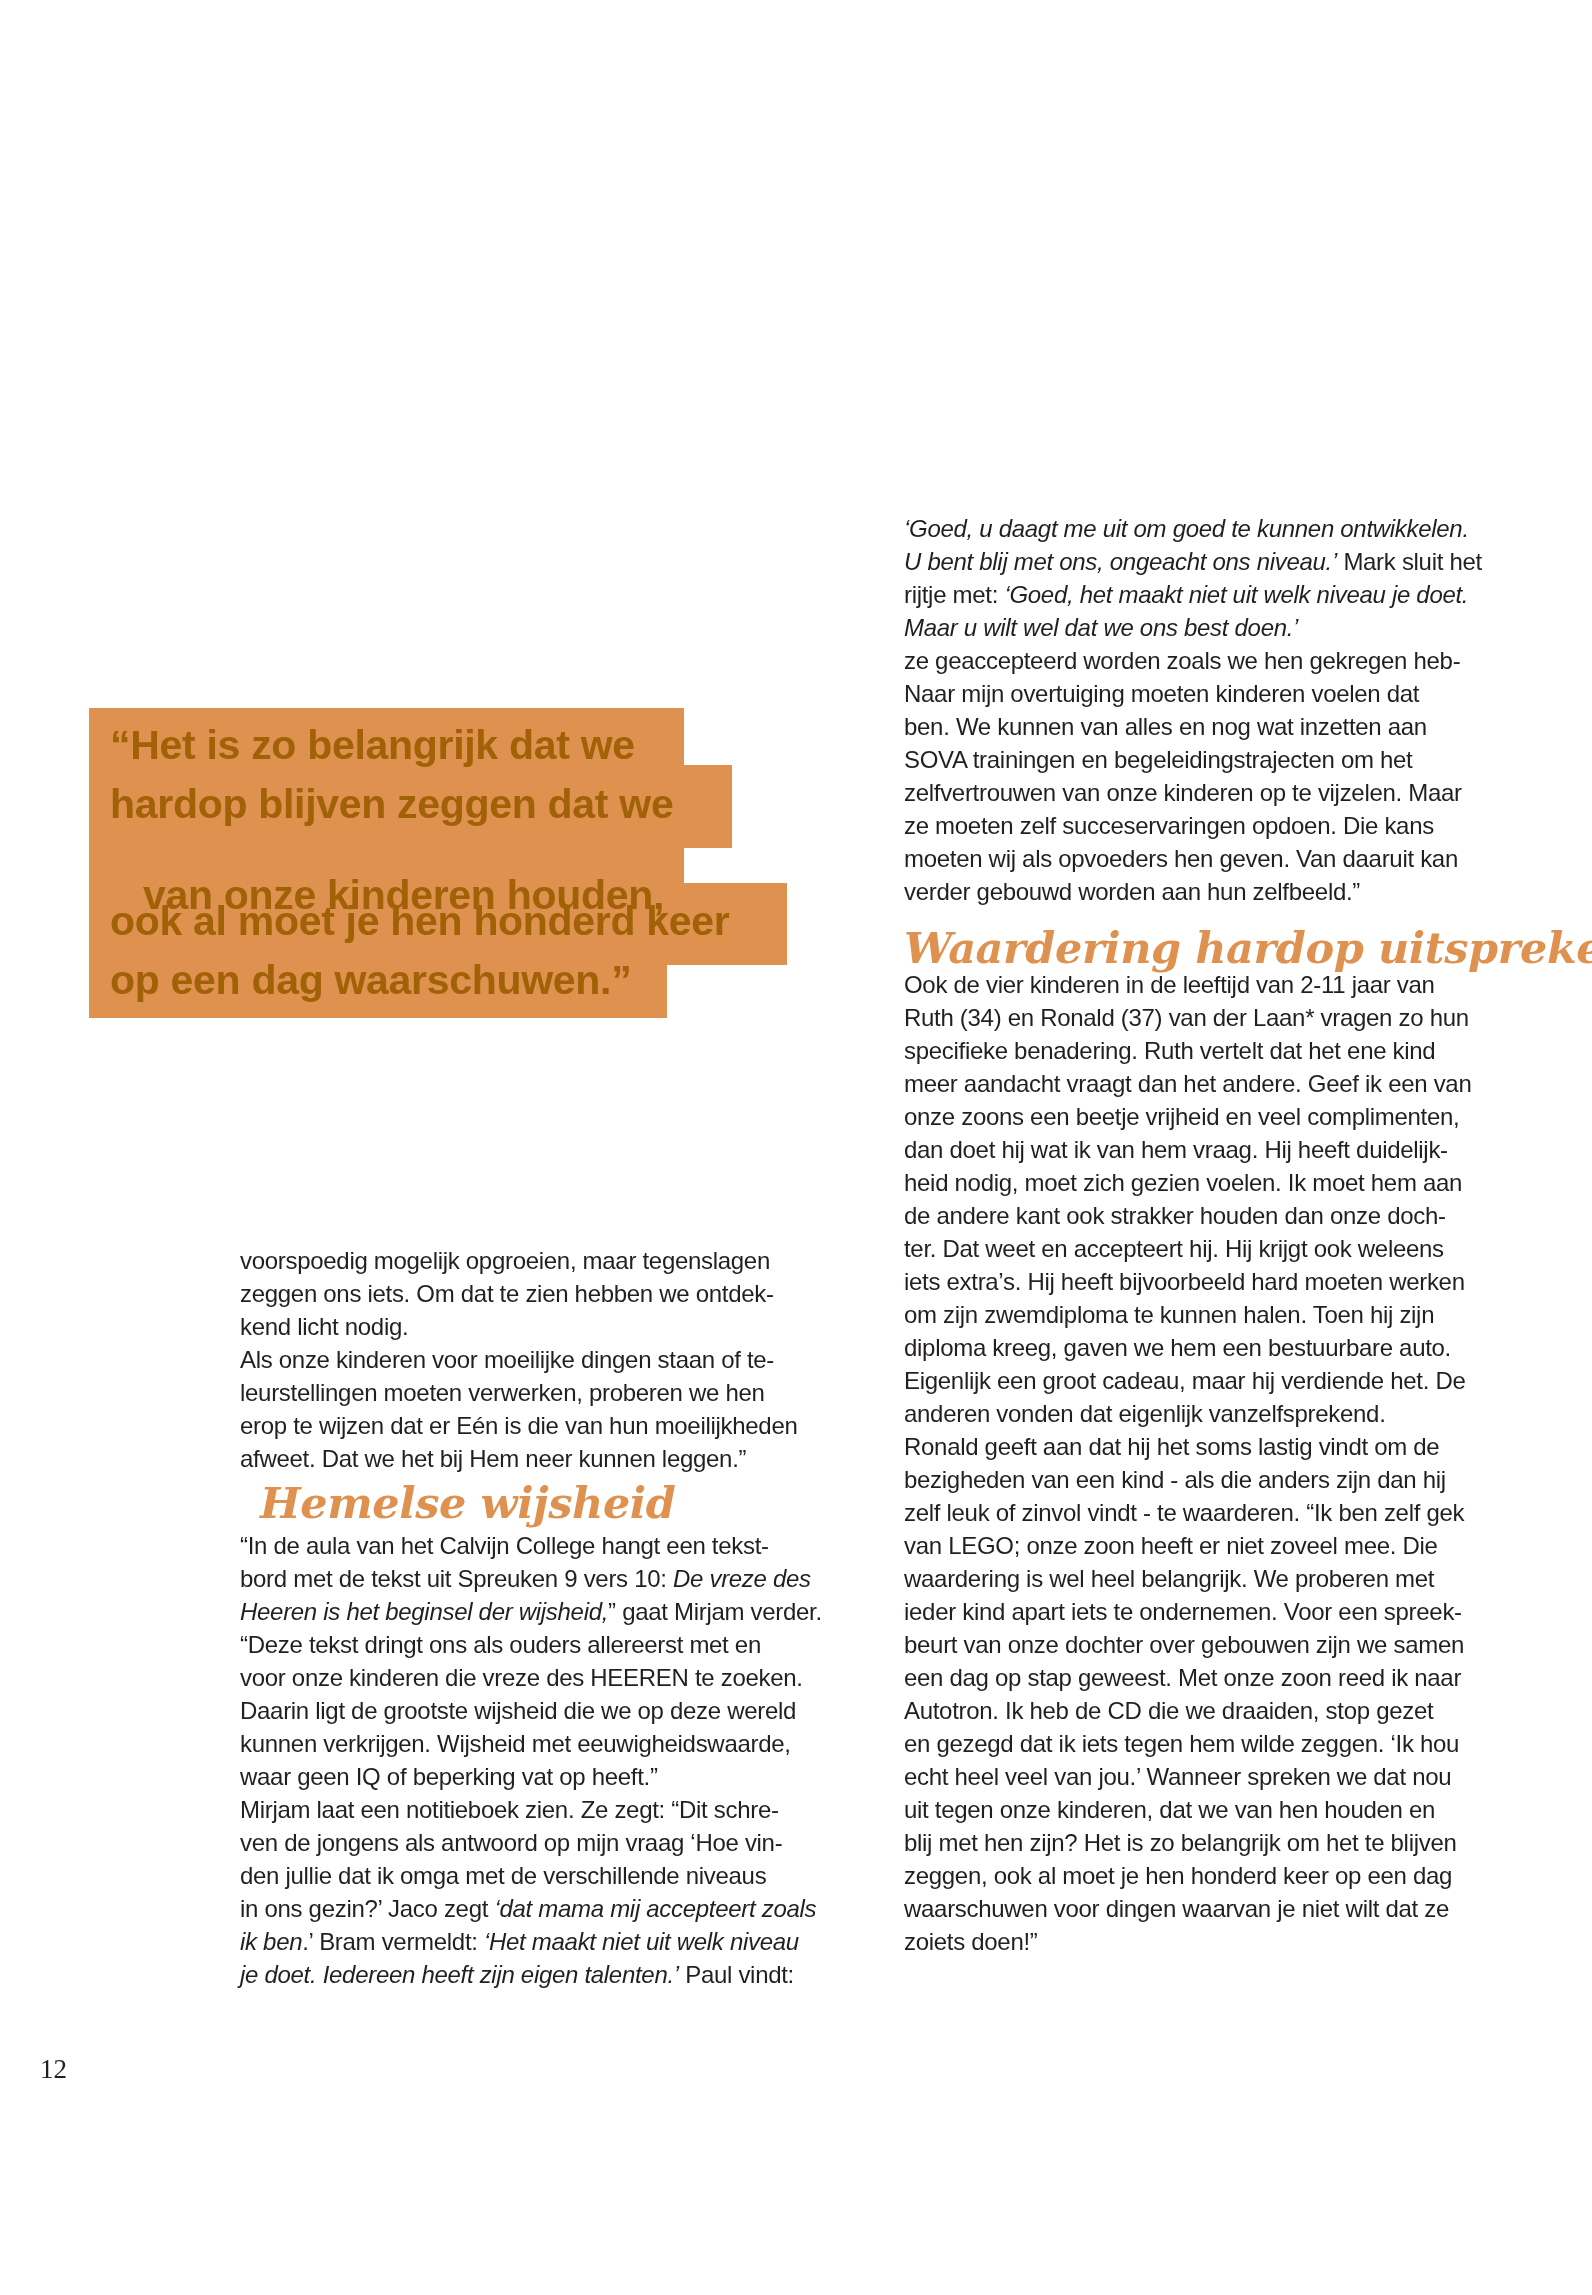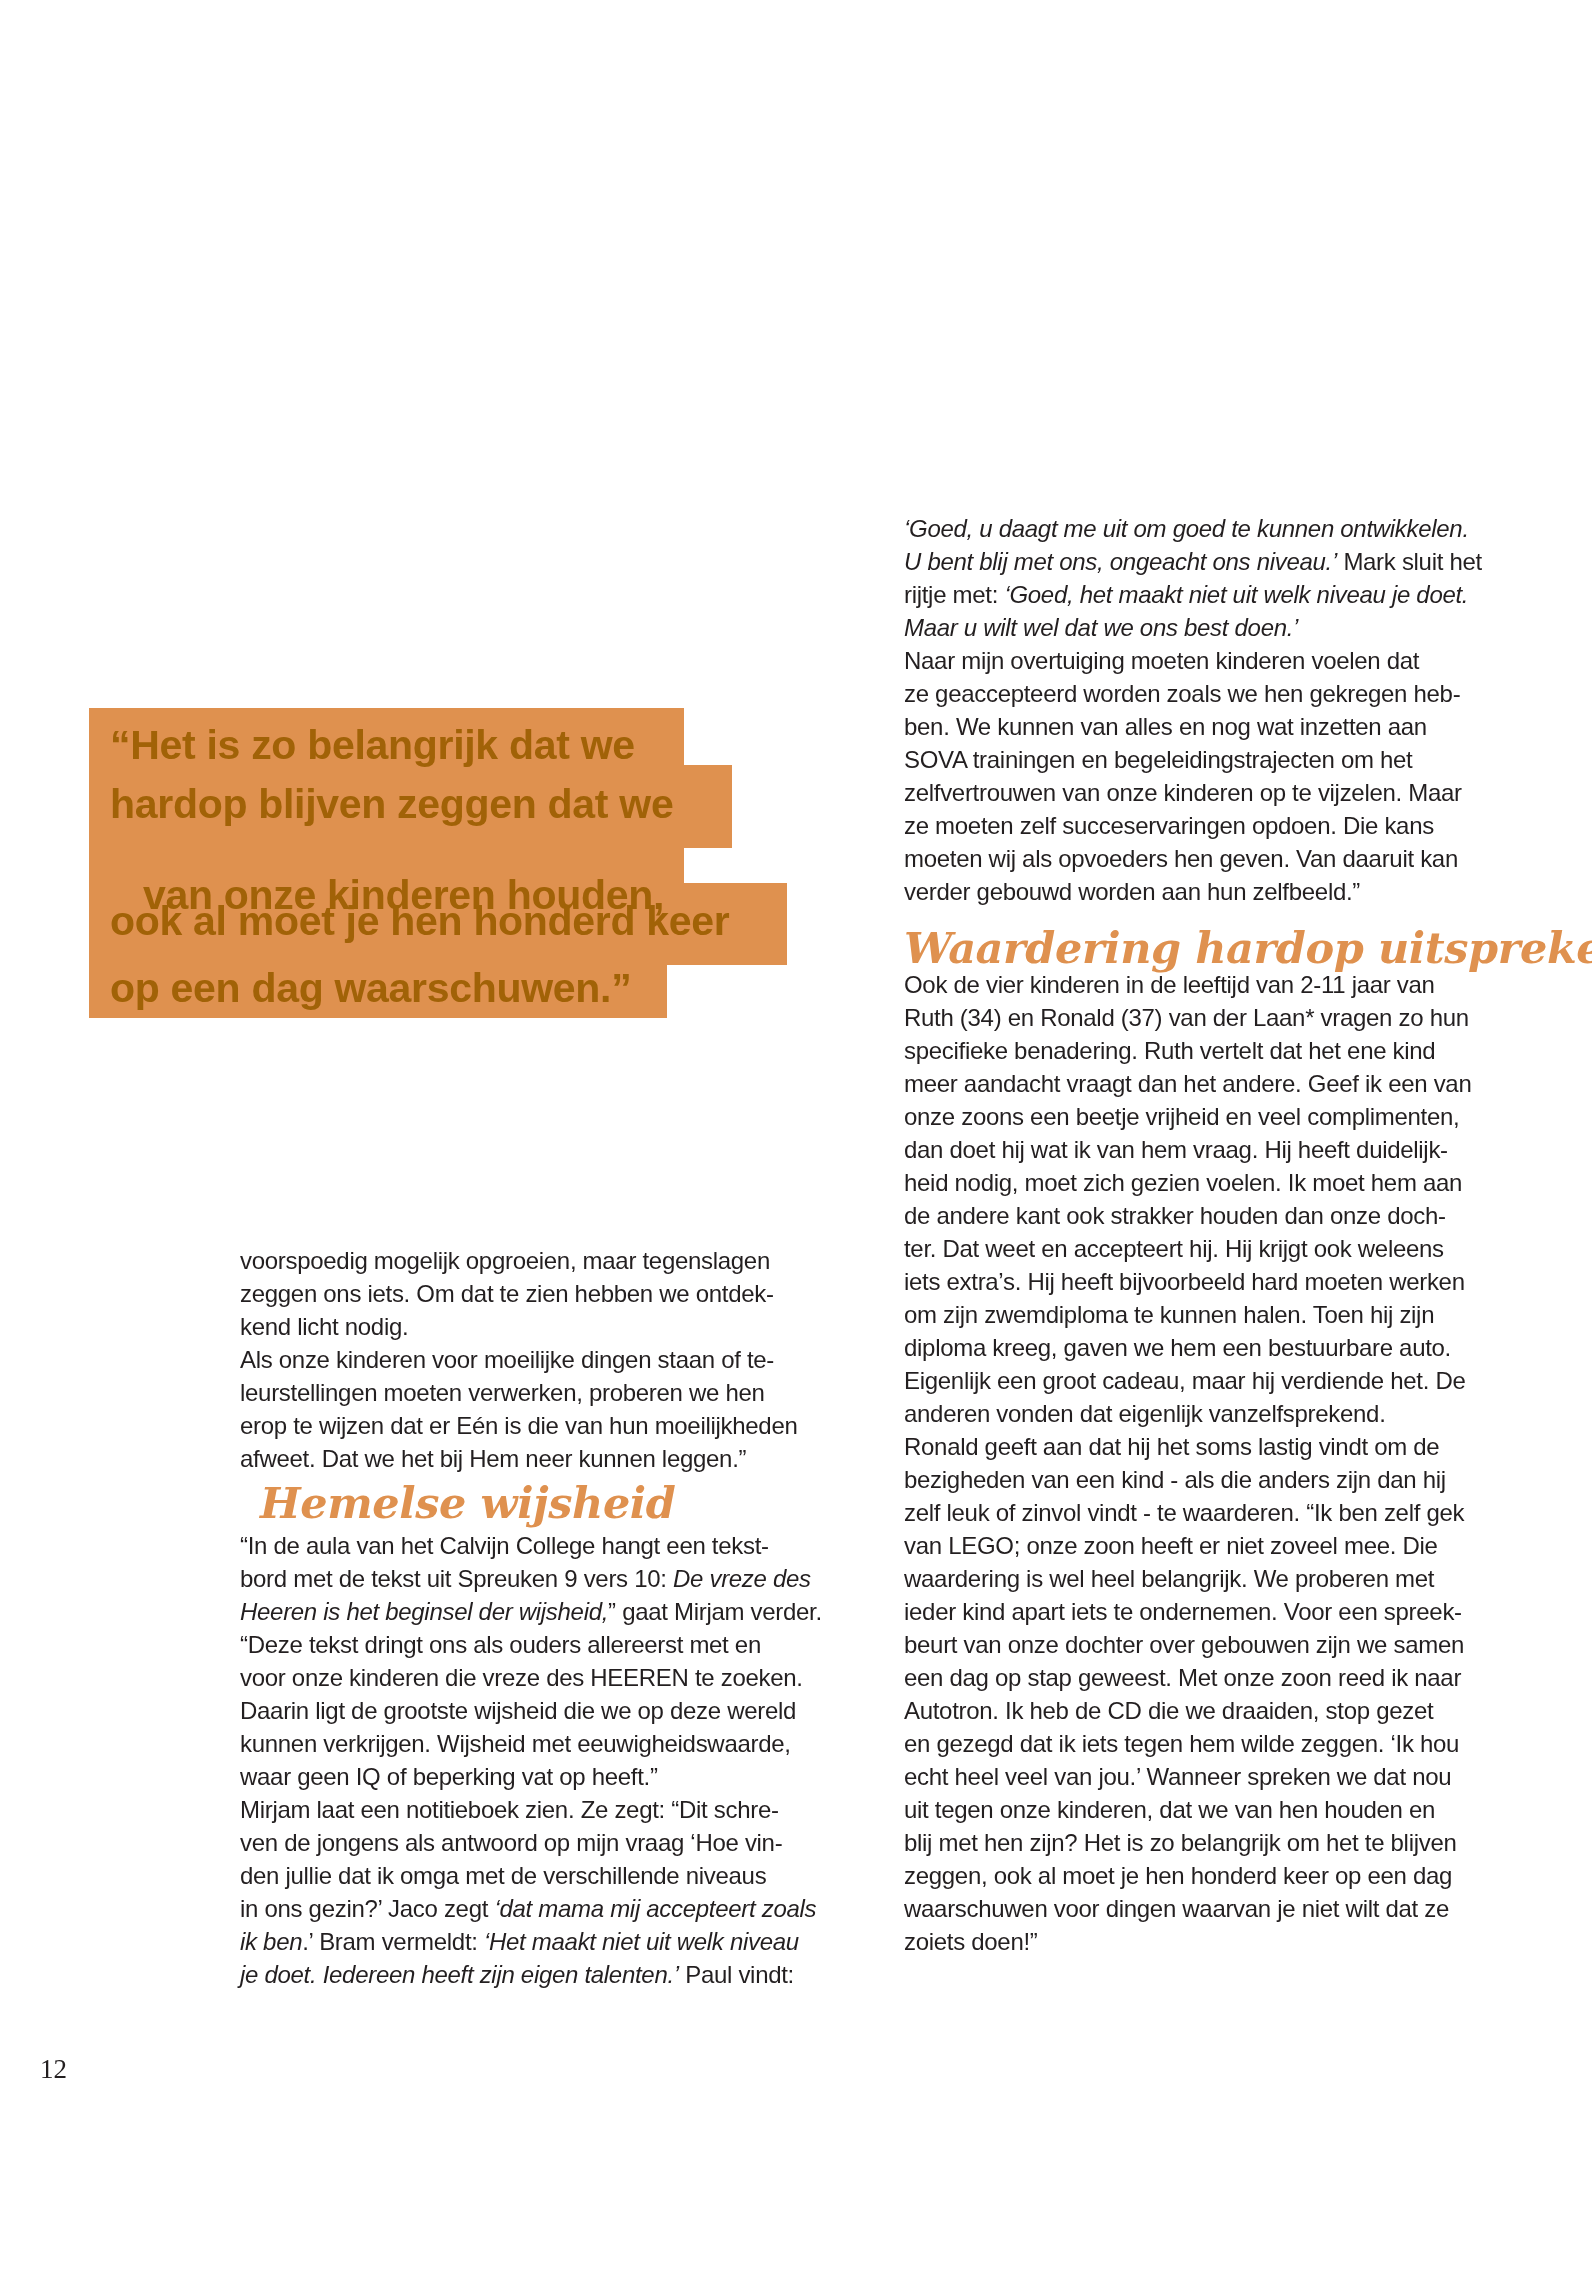--- a/index.html
+++ b/index.html
@@ -33,21 +33,21 @@
 <div class="quote-bg" style="left:89px; top:765px; width:643px; height:83px;"></div>
 <div class="quote-bg" style="left:89px; top:847px; width:595px; height:36px;"></div>
 <div class="quote-bg" style="left:89px; top:883px; width:698px; height:82px;"></div>
 <div class="quote-bg" style="left:89px; top:964px; width:578px; height:54px;"></div>
 
 <div>
   <div class="quote-line" style="top:716px;">“Het is zo belangrijk dat we</div>
   <div class="quote-line" style="top:775px;">hardop blijven zeggen dat we</div>
   <div class="quote-line" style="top:866px;margin-left:33px;">van onze kinderen houden,</div>
   <div class="quote-line" style="top:892px;">ook al moet je hen honderd keer</div>
-  <div class="quote-line" style="top:951px;margin-top:8px;">op een dag waarschuwen.”</div>
+  <div class="quote-line" style="top:951px;">op een dag waarschuwen.”</div>
 </div>
 
 <div class="col col-left">
   <div id="left-intro">
       <p>voorspoedig mogelijk opgroeien, maar tegenslagen</p>
       <p>zeggen ons iets. Om dat te zien hebben we ontdek-</p>
       <p>kend licht nodig.</p>
       <p>Als onze kinderen voor moeilijke dingen staan of te-</p>
       <p>leurstellingen moeten verwerken, proberen we hen</p>
       <p>erop te wijzen dat er Eén is die van hun moeilijkheden</p>
@@ -71,22 +71,22 @@
       <p><em>je doet. Iedereen heeft zijn eigen talenten.’</em><span> Paul vindt:</span></p>
     </div>
 </div>
 
 <div class="col col-right">
   <div id="right-intro">
       <p><em>‘Goed, u daagt me uit om goed te kunnen ontwikkelen.</em></p>
       <p><em>U bent blij met ons, ongeacht ons niveau.’</em><span> Mark sluit het</span></p>
       <p><span>rijtje met: </span><em>‘Goed, het maakt niet uit welk niveau je doet.</em></p>
       <p><em>Maar u wilt wel dat we ons best doen.’</em></p>
+      <p><span>ze geaccepteerd worden zoals we hen gekregen heb-</span></p>
       <p><span>Naar mijn overtuiging moeten kinderen voelen dat</span></p>
-      <p><span>ze geaccepteerd worden zoals we hen gekregen heb-</span></p>
       <p><span>ben. We kunnen van alles en nog wat inzetten aan</span></p>
       <p><span>SOVA trainingen en begeleidingstrajecten om het</span></p>
       <p><span>zelfvertrouwen van onze kinderen op te vijzelen. Maar</span></p>
       <p><span>ze moeten zelf succeservaringen opdoen. Die kans</span></p>
       <p><span>moeten wij als opvoeders hen geven. Van daaruit kan</span></p>
       <p><span>verder gebouwd worden aan hun zelfbeeld.”</span></p>
     </div>
   <h2 class="heading" style="margin-top:0; padding-top:19px; height:41px;">Waardering hardop uitspreken</h2>
   <div id="right-body">
       <p>Ook de vier kinderen in de leeftijd van 2-11 jaar van</p>

